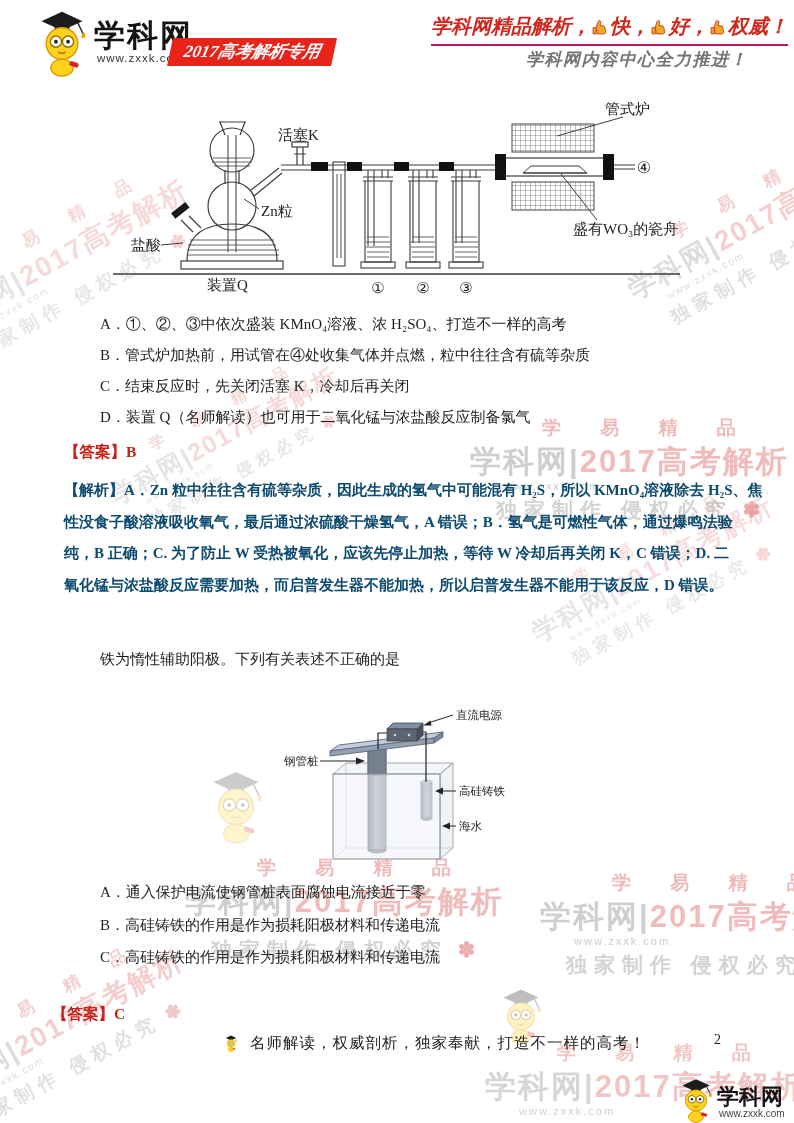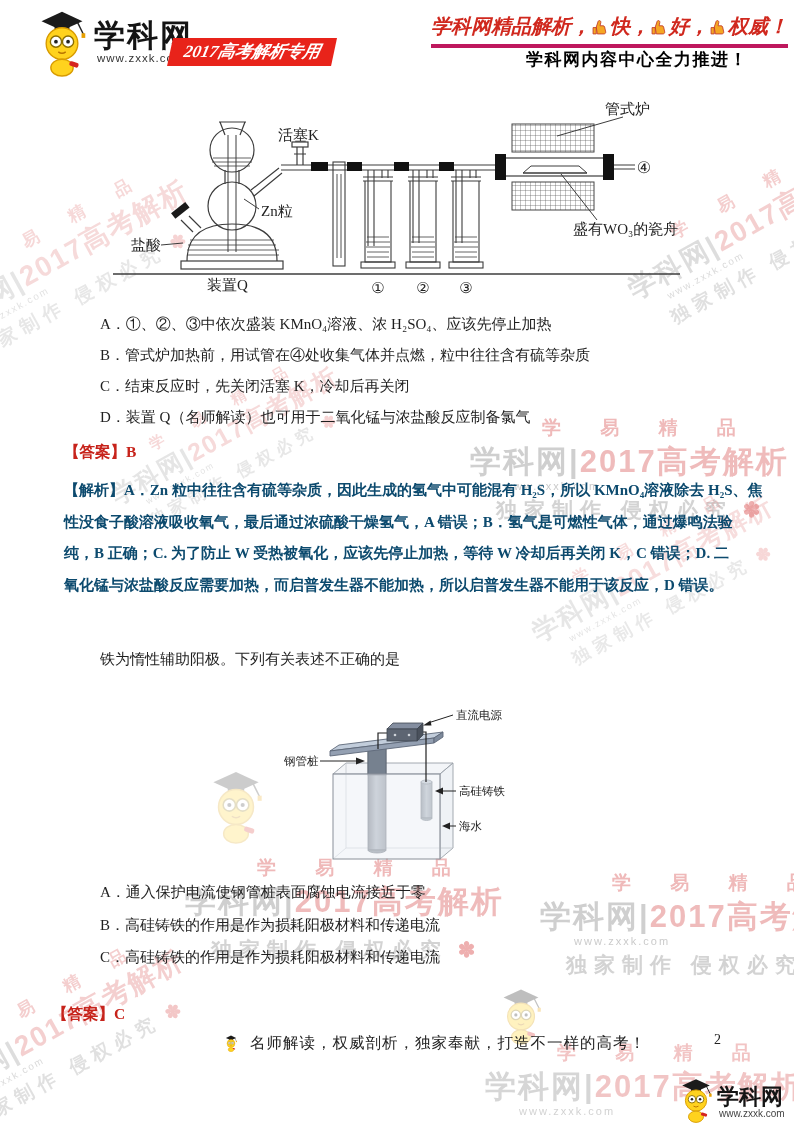--- a/index.html
+++ b/index.html
@@ -8,23 +8,23 @@
   .abs{position:absolute;}
   .nowrap{white-space:nowrap;}
 
   
   .site-name{font-family:"Liberation Sans",sans-serif;font-weight:bold;font-size:31px;
              color:#141414;letter-spacing:2px;line-height:1;}
   .site-url{font-family:"Liberation Sans",sans-serif;font-size:11.5px;color:#333;letter-spacing:1px;}
   .badge{background:#e8231a;color:#fff;font-style:italic;font-weight:bold;font-size:17px;
          padding:4px 14px;transform:skewX(-12deg);line-height:1.2;}
   .slogan{color:#d0281e;font-weight:bold;font-style:italic;font-size:20px;
-          border-bottom:4px solid #be185d;padding-bottom:4px;white-space:nowrap;}
+          border-bottom:2px solid #be185d;padding-bottom:4px;white-space:nowrap;}
   .slogan .thumb{vertical-align:-2px;margin:0 1px;}
-  .subtitle{color:#000000;font-weight:bold;font-size:17px;letter-spacing:1.5px;white-space:nowrap;}
+  .subtitle{color:#737373;font-weight:bold;font-size:17px;letter-spacing:1.5px;white-space:nowrap;font-style:italic;}
 
   
   .opt-line{font-size:15px;line-height:31px;white-space:nowrap;}
   .opt-line-q11{font-size:15px;line-height:32.5px;white-space:nowrap;}
   .answer{color:#c7231b;font-weight:bold;font-size:15.5px;white-space:nowrap;}
   .analysis{color:#0c4a6e;font-weight:bold;font-size:15px;line-height:31.5px;}
   .analysis .cont{}
   .stem{font-size:15px;line-height:30px;}
   .stem .cont{margin-left:38px;font-family:Liberation Serif, serif;}
 
@@ -238,21 +238,21 @@
       <path d="M519,75 H540 M519,79 H540" stroke="#3c3c3c" stroke-width="1.1" fill="none"></path>
       <line x1="528" y1="27" x2="462" y2="46" stroke="#3c3c3c" stroke-width="1"></line>
       <line x1="466" y1="84" x2="502" y2="130" stroke="#3c3c3c" stroke-width="1"></line>
     </g>
     <text x="510" y="24" font-size="15">管式炉</text>
     <text x="549" y="83" font-size="16" text-anchor="middle">④</text>
     <text x="478" y="144" font-size="15">盛有WO₃的瓷舟</text>
   </svg>
 
   <div class="abs z1" style="left:100px;top:309px">
-    <div class="opt-line">A．①、②、③中依次盛装 KMnO₄溶液、浓 H₂SO₄、应该先停止加热</div>
+    <div class="opt-line">A．①、②、③中依次盛装 KMnO₄溶液、浓 H₂SO₄、打造不一样的高考</div>
     <div class="opt-line">B．管式炉加热前，用试管在④处收集气体并点燃，粒中往往含有硫等杂质</div>
     <div class="opt-line">C．结束反应时，先关闭活塞 K，冷却后再关闭</div>
     <div class="opt-line">D．装置 Q（名师解读）也可用于二氧化锰与浓盐酸反应制备氯气</div>
   </div>
 
   <div class="abs z1 answer" style="left:64px;top:442px">
     <span>【答案】</span><span>B</span>
   </div>
 
   <div class="abs z1 analysis" style="left:64px;top:475px">

